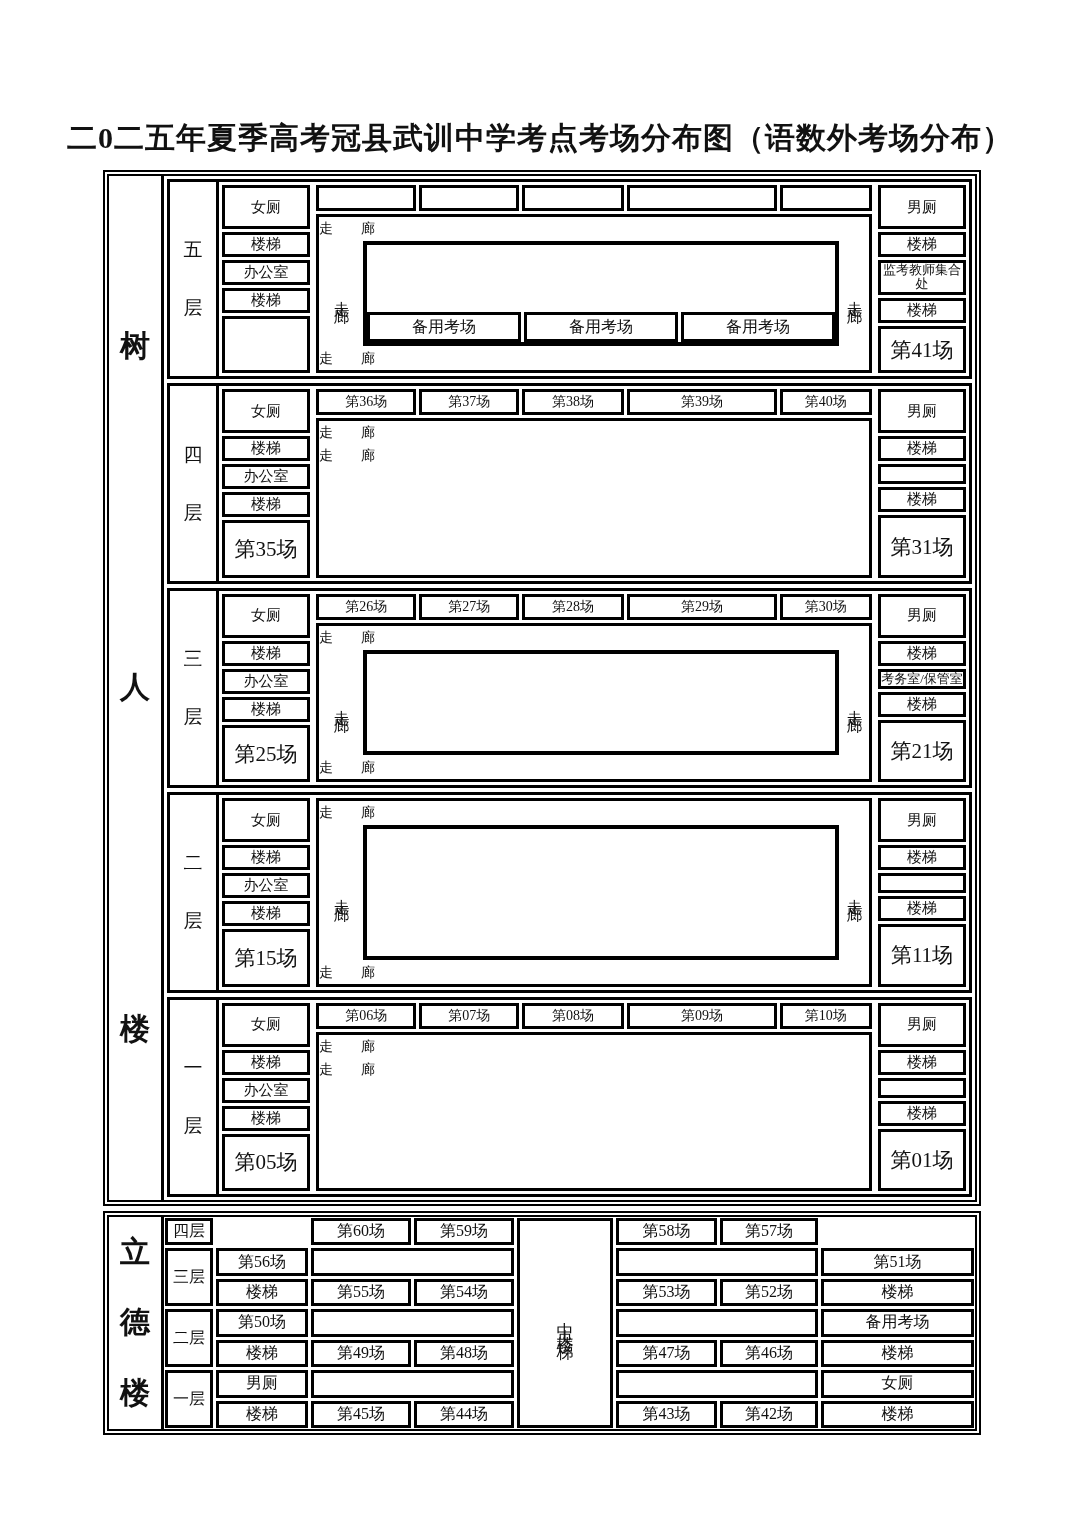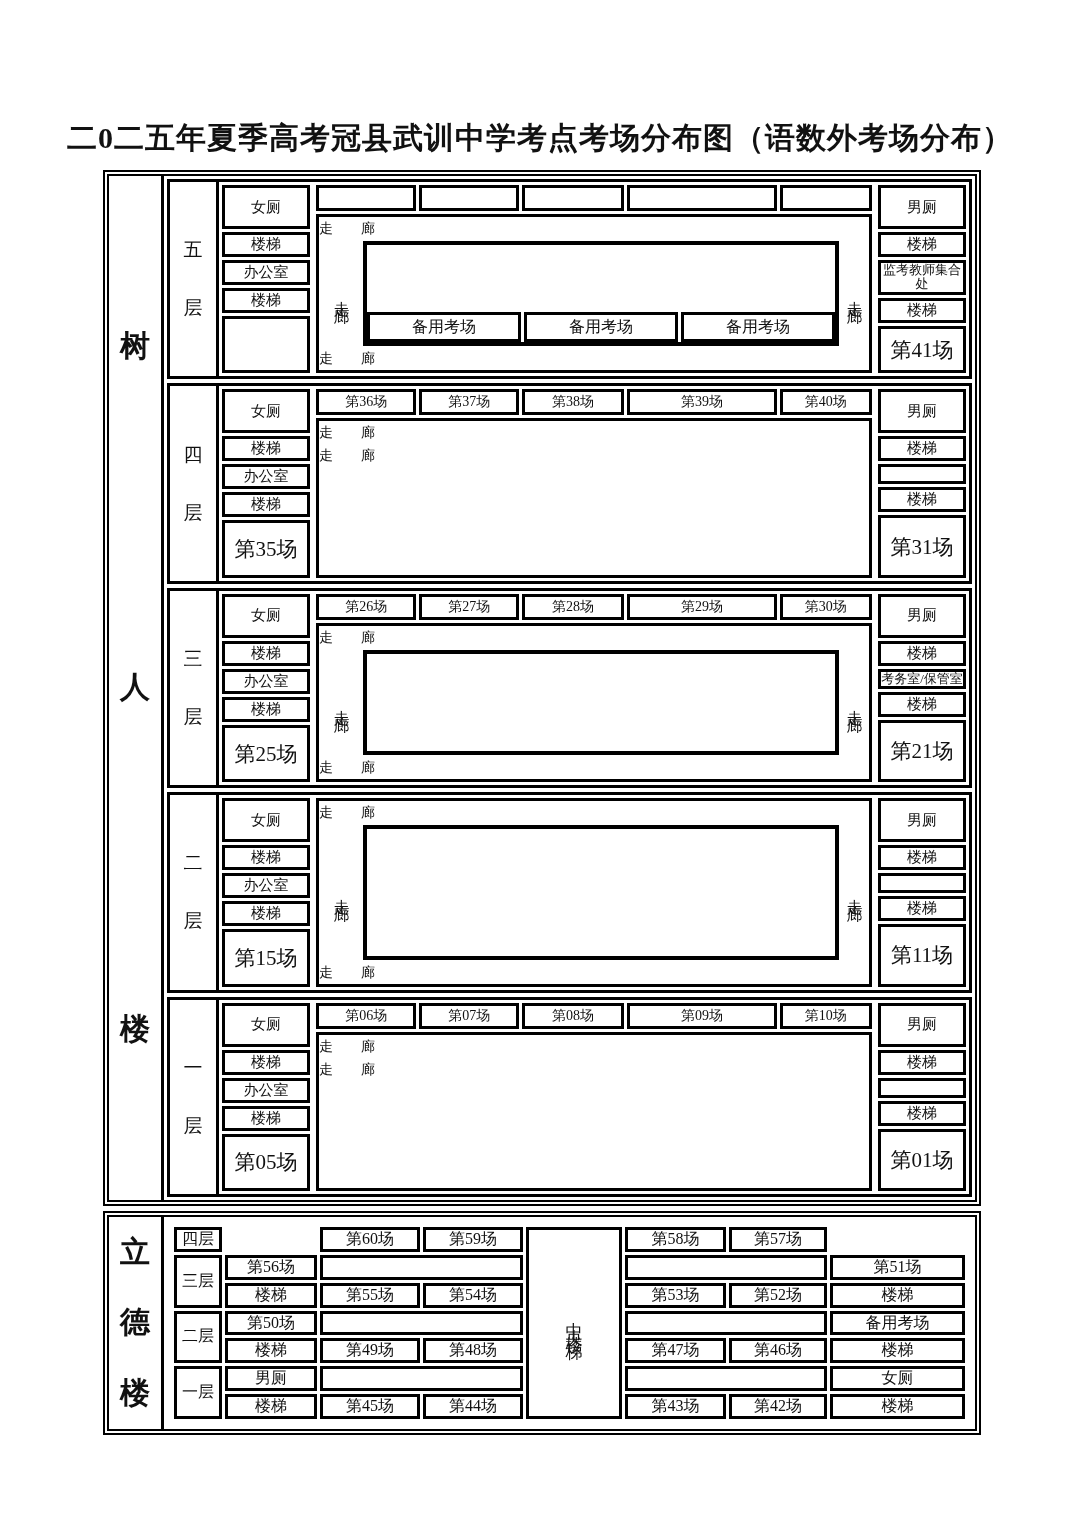--- a/index.html
+++ b/index.html
@@ -31,21 +31,21 @@
   .cm{flex:1;display:flex;min-height:0}
   .cv{display:flex;align-items:center;justify-content:center;flex:none}
   .cvl{width:44px}.cvr{width:30px}
   .cv span{writing-mode:vertical-rl;letter-spacing:6px;font-size:16px}
   .ibox{flex:1;border:4px solid #000;margin:1px 0;display:flex;flex-direction:column;min-height:0}
   .isp{flex:1}
   .irow{height:30px;display:flex;gap:3px;flex:none}
   .ic{flex:1;border:3px solid #000;display:flex;align-items:center;justify-content:center;
       font-size:16px;box-sizing:border-box}
   .grid{flex:1;display:grid;grid-template-columns:48px 92px 100px 100px 96px 101px 98px 1fr;
-        grid-template-rows:repeat(7,1fr);gap:3px;padding:10px}
+        grid-template-rows:repeat(7,1fr);gap:3px;padding:1px}
   .g{border:3px solid #000;display:flex;align-items:center;justify-content:center;
      font-size:16px;box-sizing:border-box;overflow:hidden}
   .notch{border:none}
   .vtext{writing-mode:vertical-rl;letter-spacing:7px;font-size:17px}
 </style>
 </head>
 <body>
 
 <div class="title">二0二五年夏季高考冠县武训中学考点考场分布图（语数外考场分布）</div>
 

